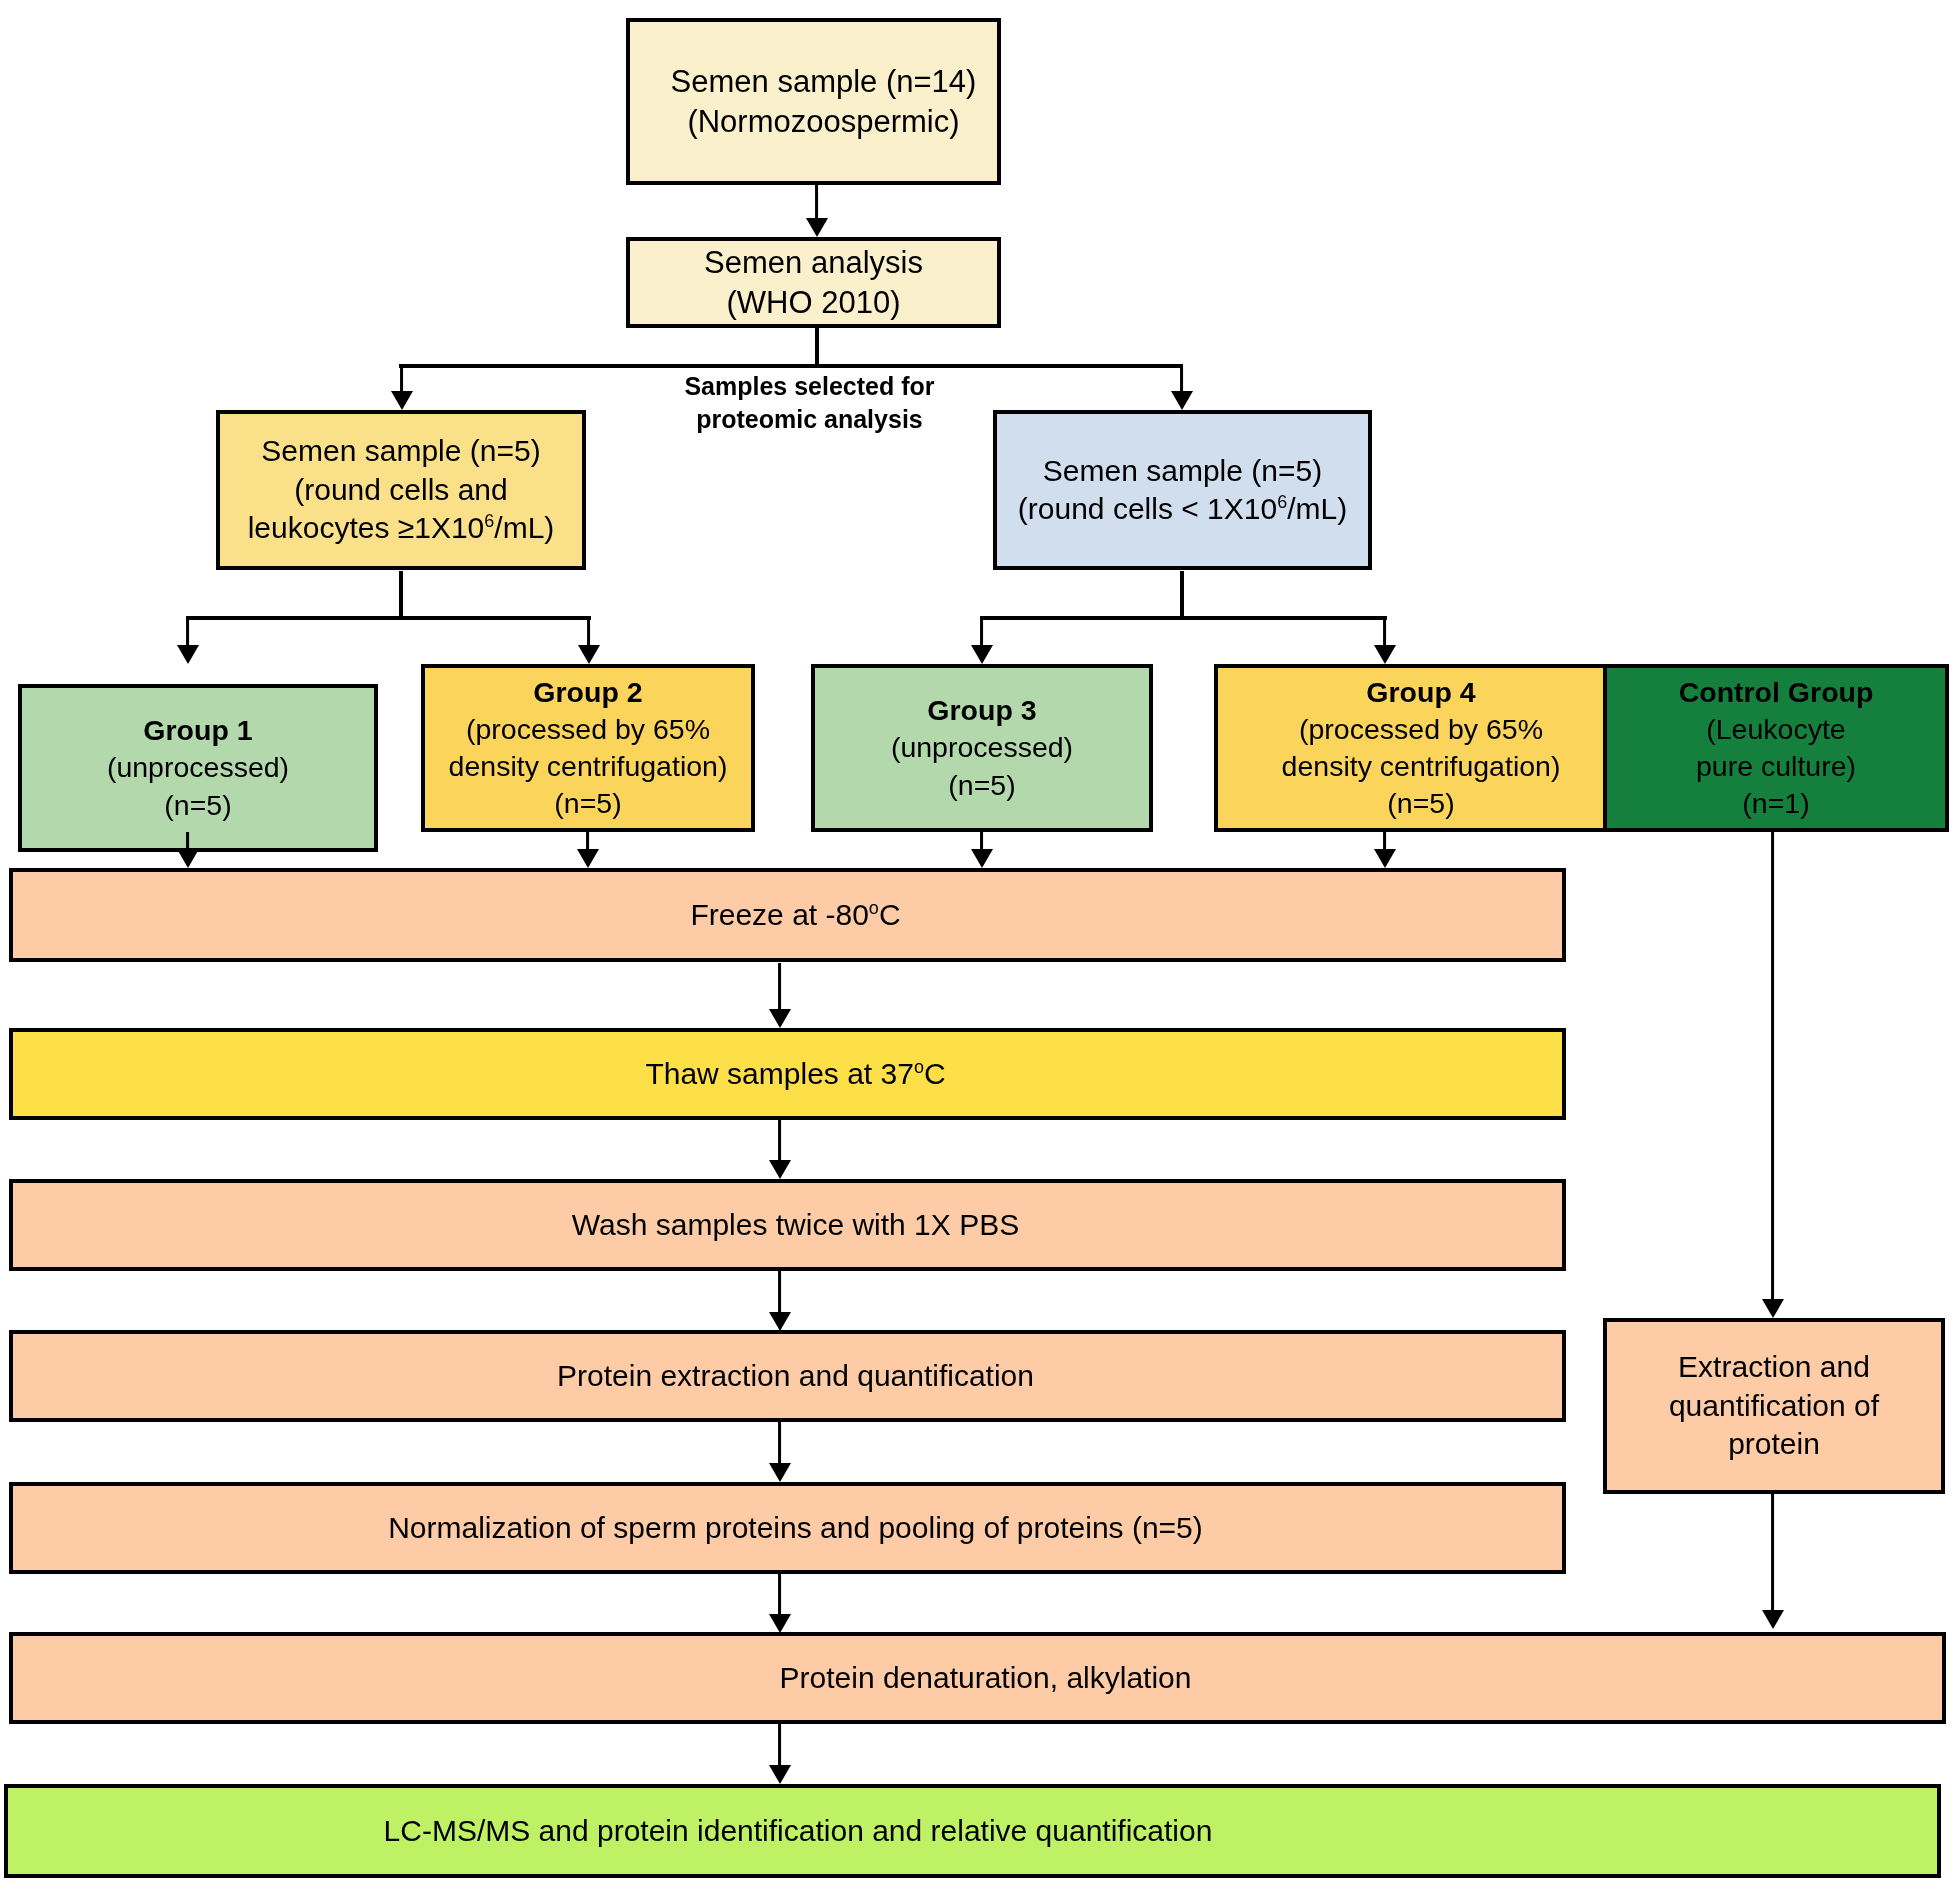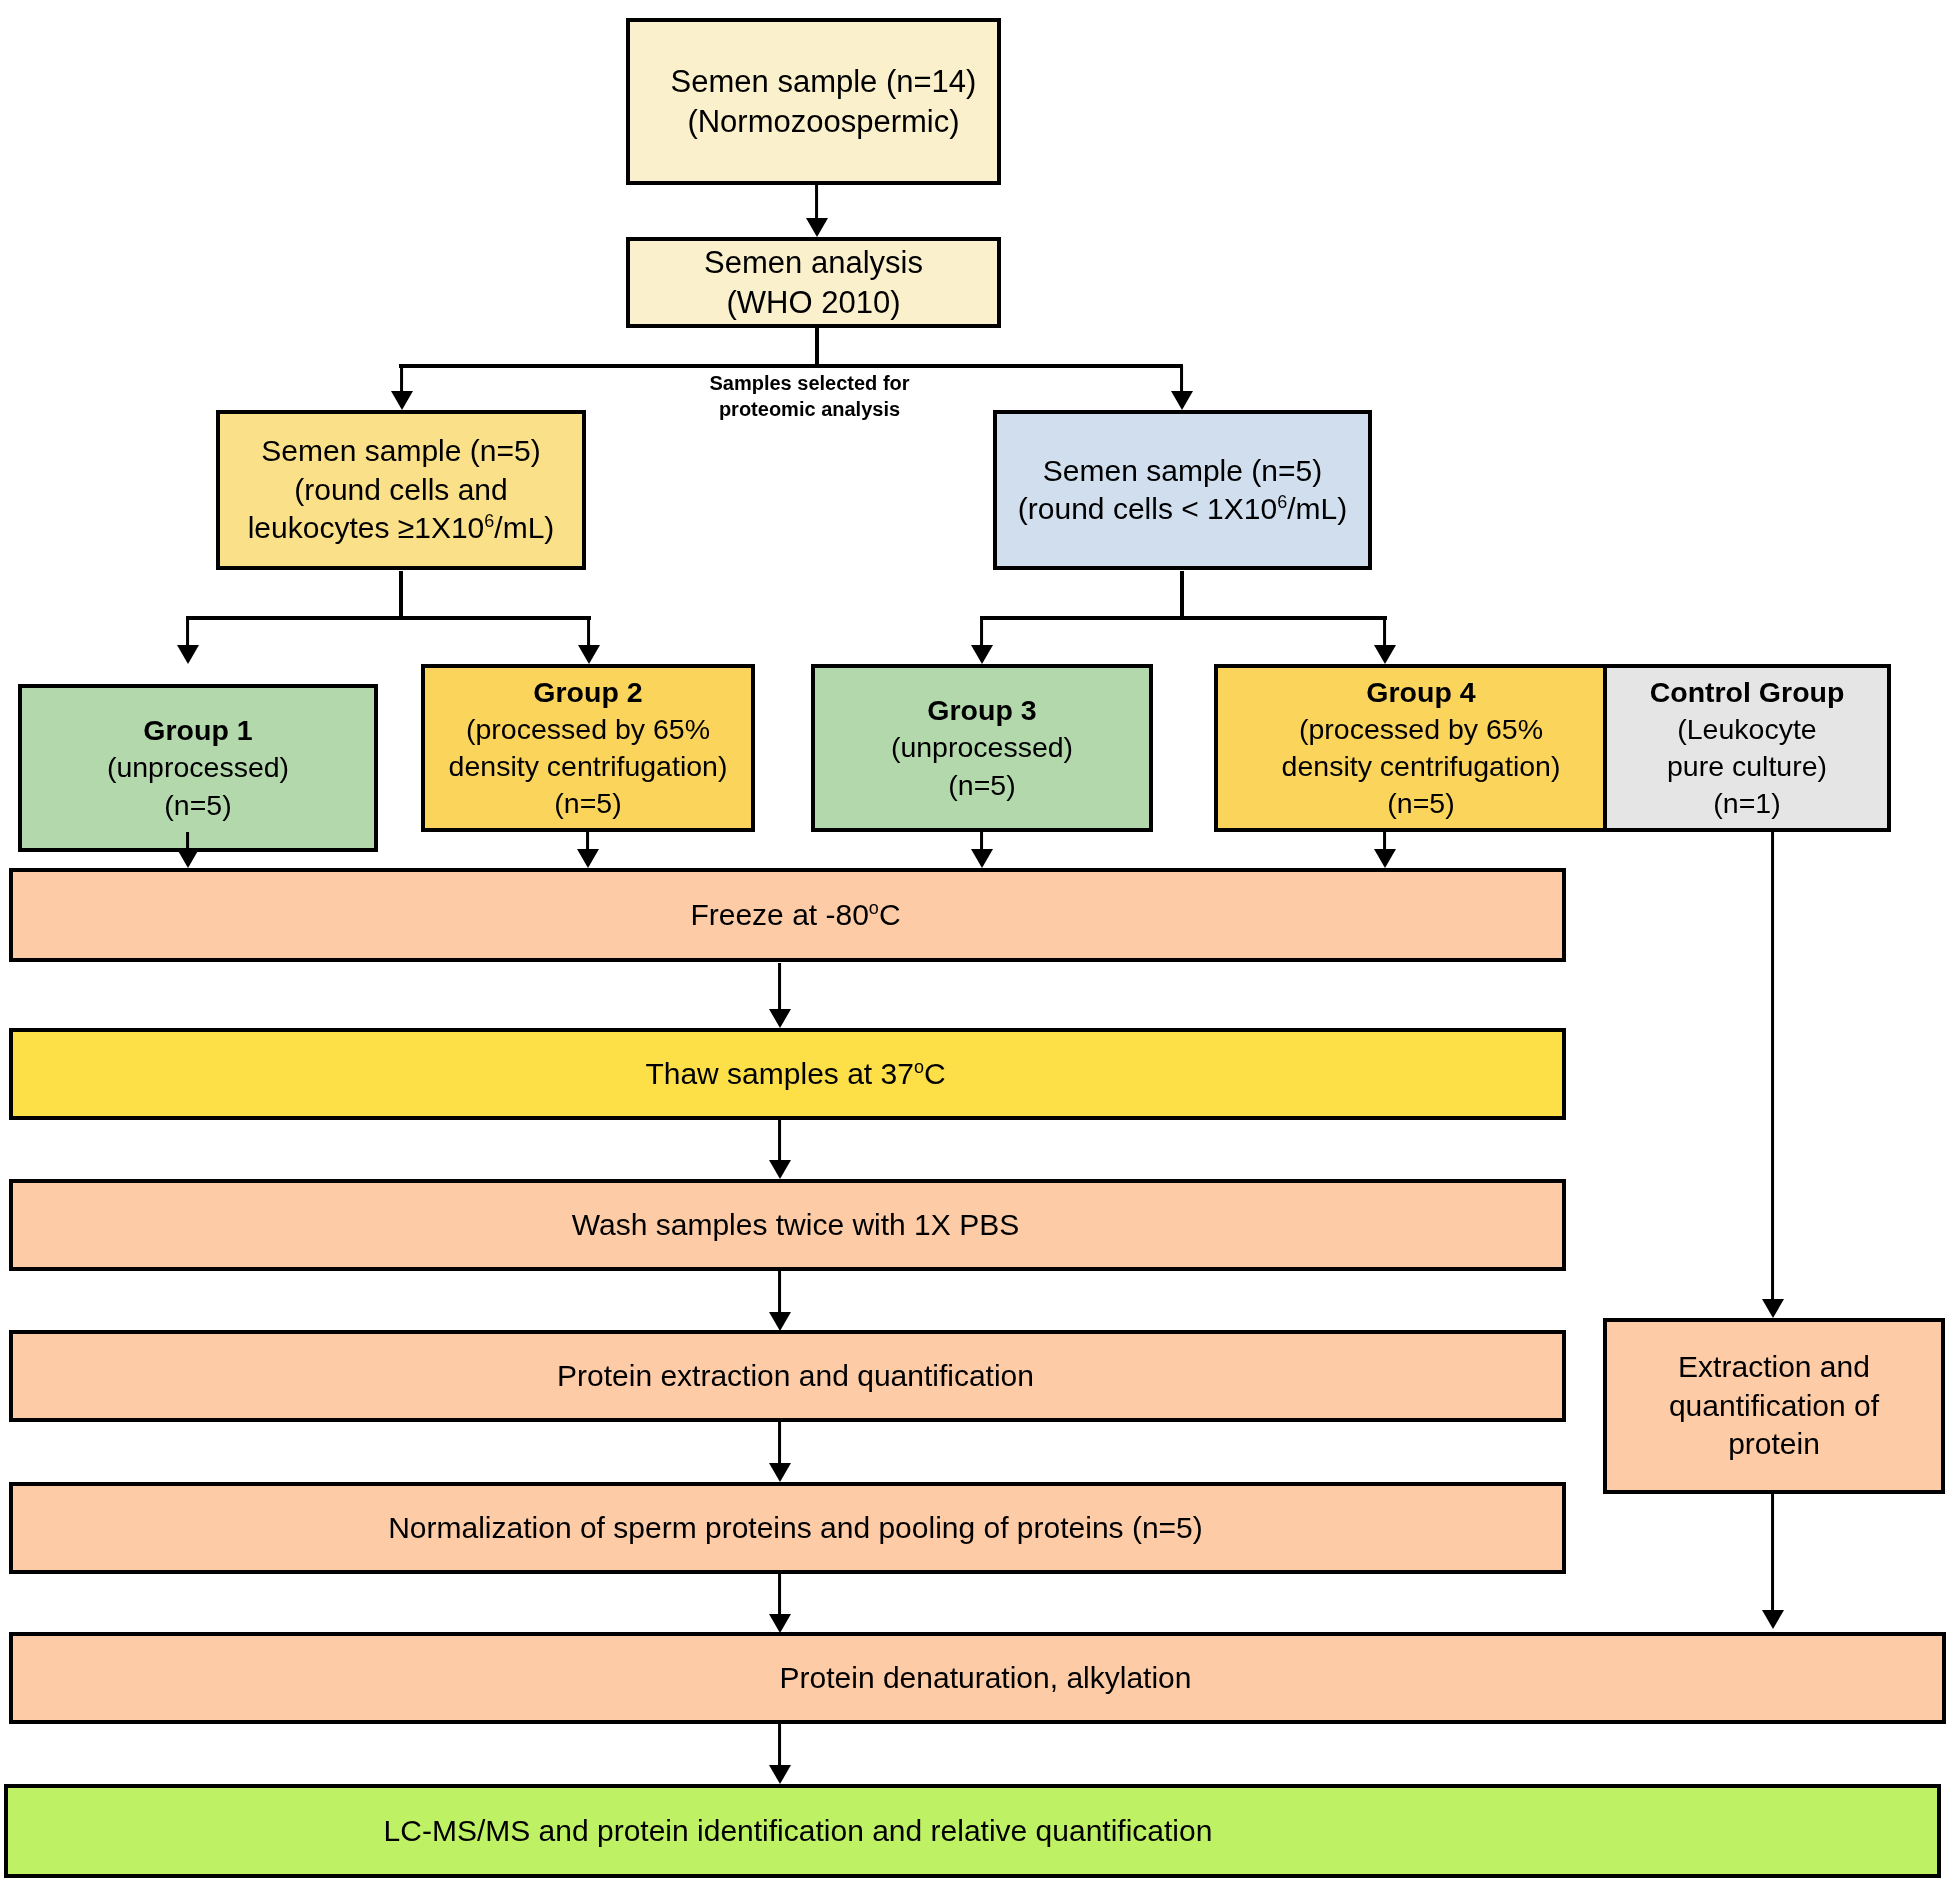--- a/index.html
+++ b/index.html
@@ -13,21 +13,21 @@
     text-align:center; font-size:31px; line-height:1.28;
   }
   .box.small-font { font-size:30px; }
   .group-box { font-size:28.5px; line-height:1.3; }
   .bar {
     position:absolute; box-sizing:border-box; border:4.5px solid #000;
     display:flex; align-items:center; font-size:30px;
   }
   .bar-inner { width:1548px; display:flex; align-items:center; justify-content:center; text-align:center;padding-left:16px; }
   .floating-label {
-    position:absolute; text-align:center; font-weight:bold; font-size:20px; line-height:1.3;
+    position:absolute; text-align:center; font-weight:bold; font-size:25px; line-height:1.3;
   }
   .bold { font-weight:bold; }
   sup { font-size:60%; vertical-align:super; line-height:0; }
   .vline { position:absolute; width:3.9px; background:#000; }
   .hline { position:absolute; height:3.9px; background:#000; }
   .arr { position:absolute; width:23px; }
   .arr::before {
     content:""; position:absolute; left:50%; transform:translateX(-50%);
     top:0; bottom:17px; width:3.9px; background:#000;
   }
@@ -105,21 +105,21 @@
     <div>(n=5)</div>
   </div>
 
   <div class="box group-box" style="left: 1214px; top: 664px; width: 414px; height: 168px; background-color: rgb(251, 212, 92);">
     <div class="bold">Group 4</div>
     <div>(processed by 65%</div>
     <div>density centrifugation)</div>
     <div>(n=5)</div>
   </div>
 
-  <div class="box group-box" style="left: 1603px; top: 664px; width: 288px; height: 168px; background-color: #e5e5e5;">
+  <div class="box group-box" style="left: 1603px; top: 664px; width: 346px; height: 168px; background-color: #15803d;">
     <div class="bold">Control Group</div>
     <div>(Leukocyte</div>
     <div>pure culture)</div>
     <div>(n=1)</div>
   </div>
 
   <div class="arr" style="left:176px;top:832px;height:36px"></div>
   <div class="arr" style="left:576px;top:832px;height:36px"></div>
   <div class="arr" style="left:970px;top:832px;height:36px"></div>
   <div class="arr" style="left:1373px;top:832px;height:36px"></div>

